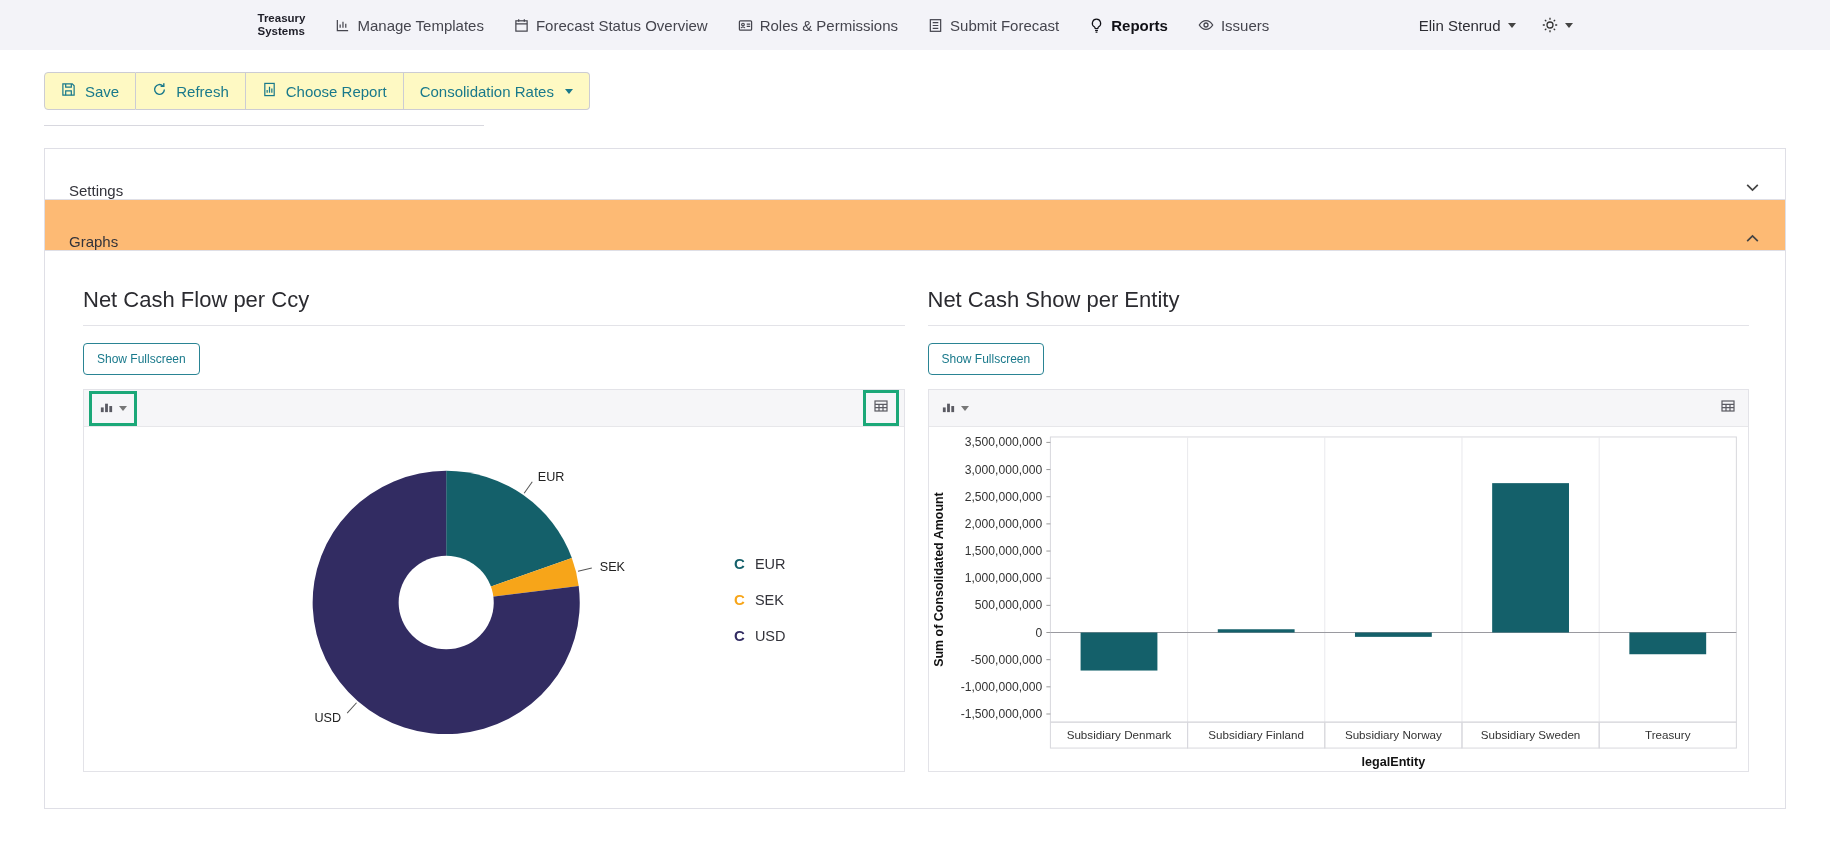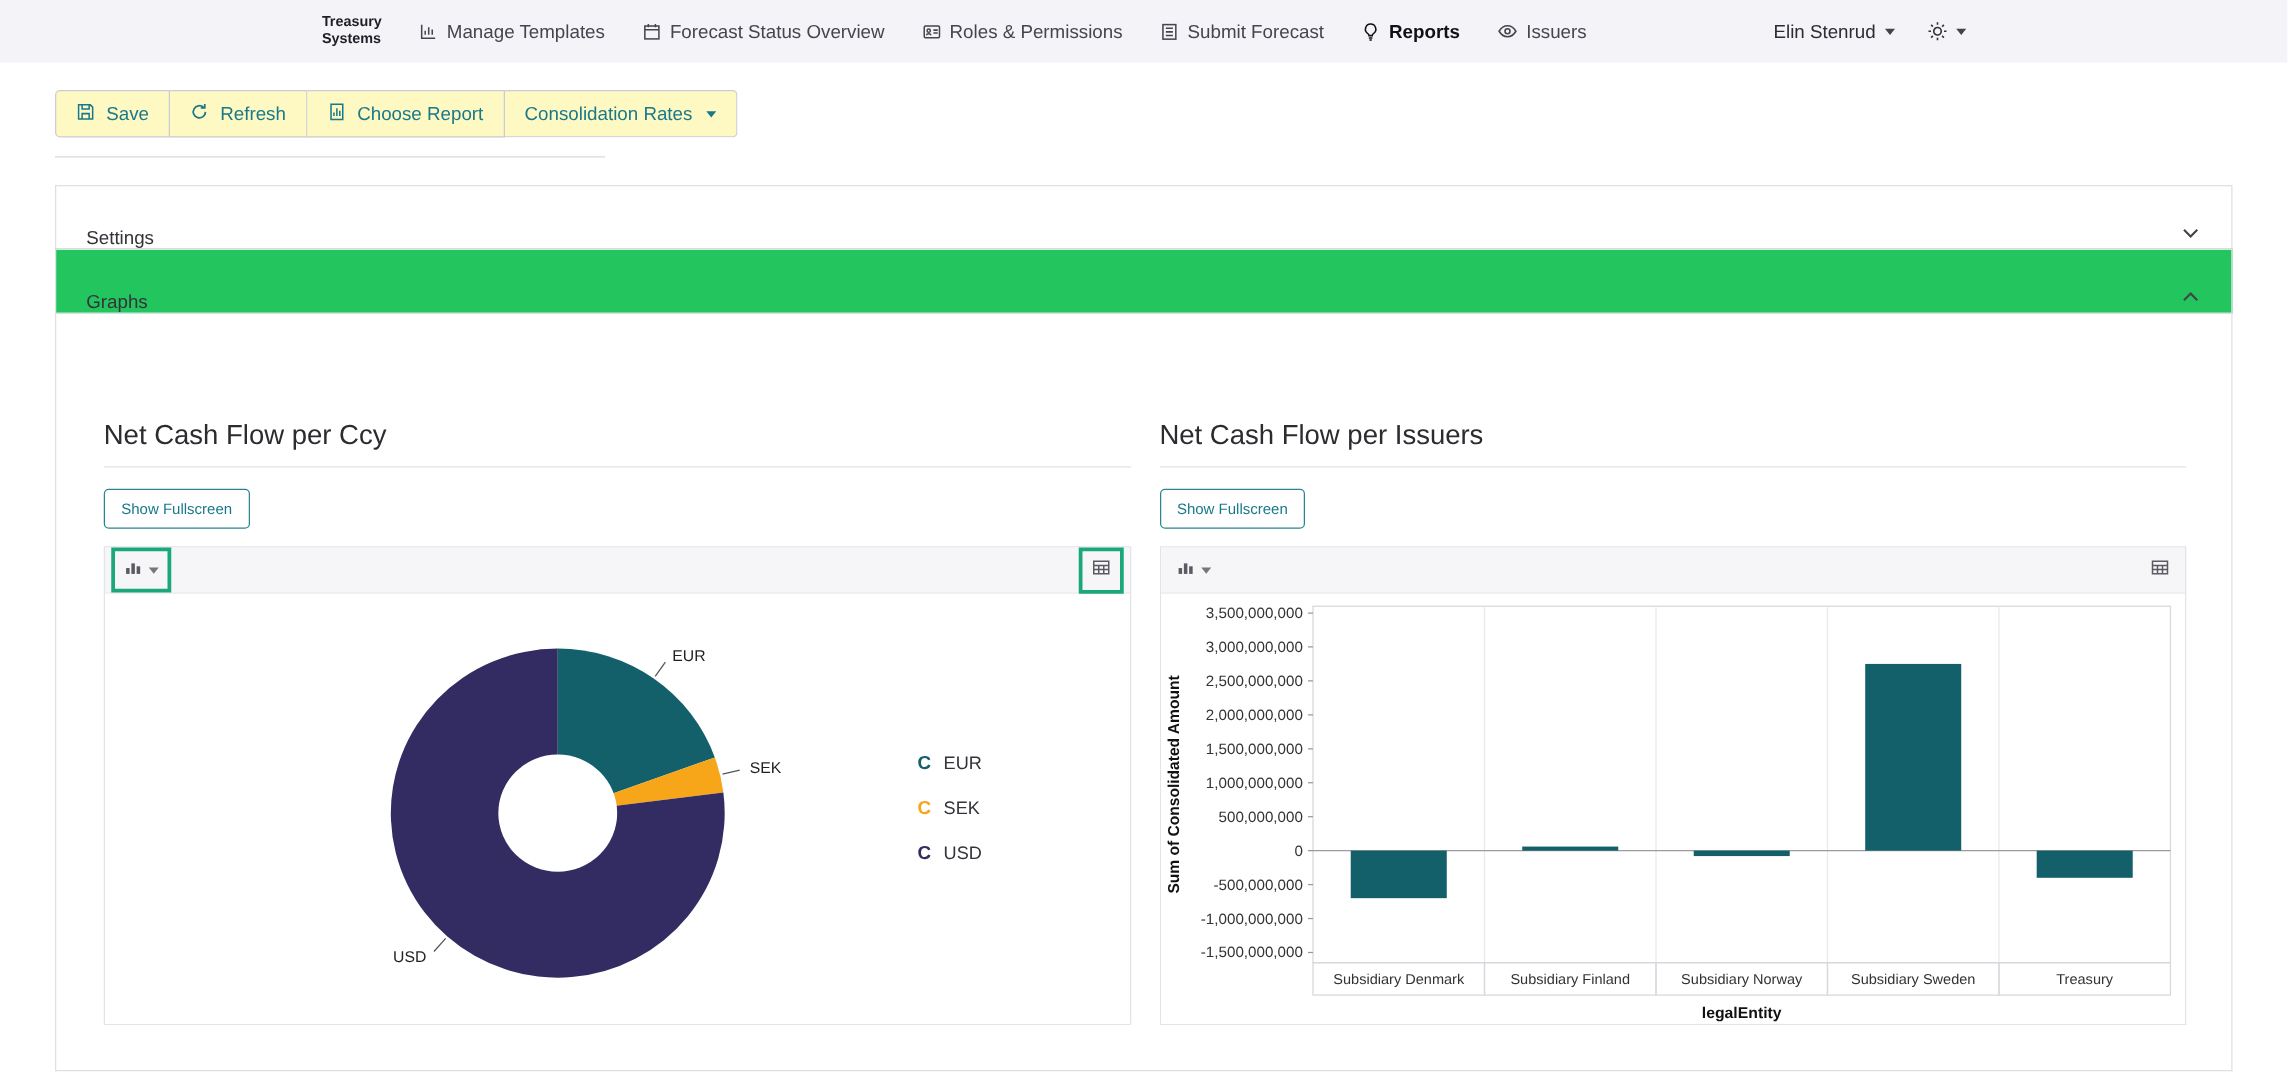--- a/index.html
+++ b/index.html
@@ -31,25 +31,25 @@
   .btn-toolbar button:last-child { border-radius: 0 4px 4px 0; }
   .btn-toolbar .caret { border-top-color: #19798b; margin-left: 2px; }
 
   .page-title { margin-top: 26px; font-size: 31px; font-weight: 400; color: #38383d; }
   .title-rule { width: 440px; border-bottom: 1px solid #d8d8df; margin-top: 15px; }
 
   
   .accordion { margin-top: 22px; }
   .acc-header { height: 52px; display: flex; align-items: flex-end; justify-content: space-between;
     padding: 0 24px; border: 1px solid #dfdfe6; font-size: 15px; color: #33333a; cursor: pointer; }
-  .acc-header.graphs { background: #22c55e; margin-top: -1px; }
+  .acc-header.graphs { background: #fdba74; margin-top: -1px; }
   .acc-body { border: 1px solid #dfdfe6; border-top: none; padding: 36px 36px 36px 38px; background: #fff; }
 
   .cards { display: flex; gap: 23px; }
-  .card { flex: 1; min-width: 0; margin-top: 48px; }
+  .card { flex: 1; min-width: 0; }
   .card-title { font-size: 22px; font-weight: 400; color: #2b2b30; padding-bottom: 12px;
     border-bottom: 1px solid #e3e3e8; }
   .fs-btn { margin: 17px 0 14px; background: #fff; border: 1px solid #2a8494; color: #19798b;
     font-size: 12px; font-family: inherit; padding: 8px 13px; border-radius: 4px; cursor: pointer; }
 
   .chart-box { border: 1px solid #e3e3e8; }
   .chart-toolbar { height: 37px; background: #f6f6f8; border-bottom: 1px solid #e7e7ea;
     display: flex; align-items: center; justify-content: space-between; padding: 0 12px;
     position: relative; overflow: visible; color: #5a5a62; }
   .ct-group { display: inline-flex; align-items: center; gap: 5px; cursor: pointer; color: #5a5a62; }
@@ -269,21 +269,21 @@
                 <div class="legend-row">
                   <span class="legend-icon" style="color: rgb(50, 44, 98);">C</span>
                   <span>USD</span>
                 </div>
               </div>
             </div>
           </div>
         </div>
 
         <div class="card">
-          <div class="card-title">Net Cash Flow per Issuers</div>
+          <div class="card-title">Net Cash Show per Entity</div>
           <button class="fs-btn">Show Fullscreen</button>
           <div class="chart-box">
             <div class="chart-toolbar">
               <span class="ct-group">
                 <span>
                   <svg width="15" height="15" viewBox="0 0 16 16" fill="currentColor">
                       <rect x="2" y="9" width="3" height="5"></rect>
                       <rect x="6.5" y="5" width="3" height="9"></rect>
                       <rect x="11" y="7.5" width="3" height="6.5"></rect>
                     </svg>

